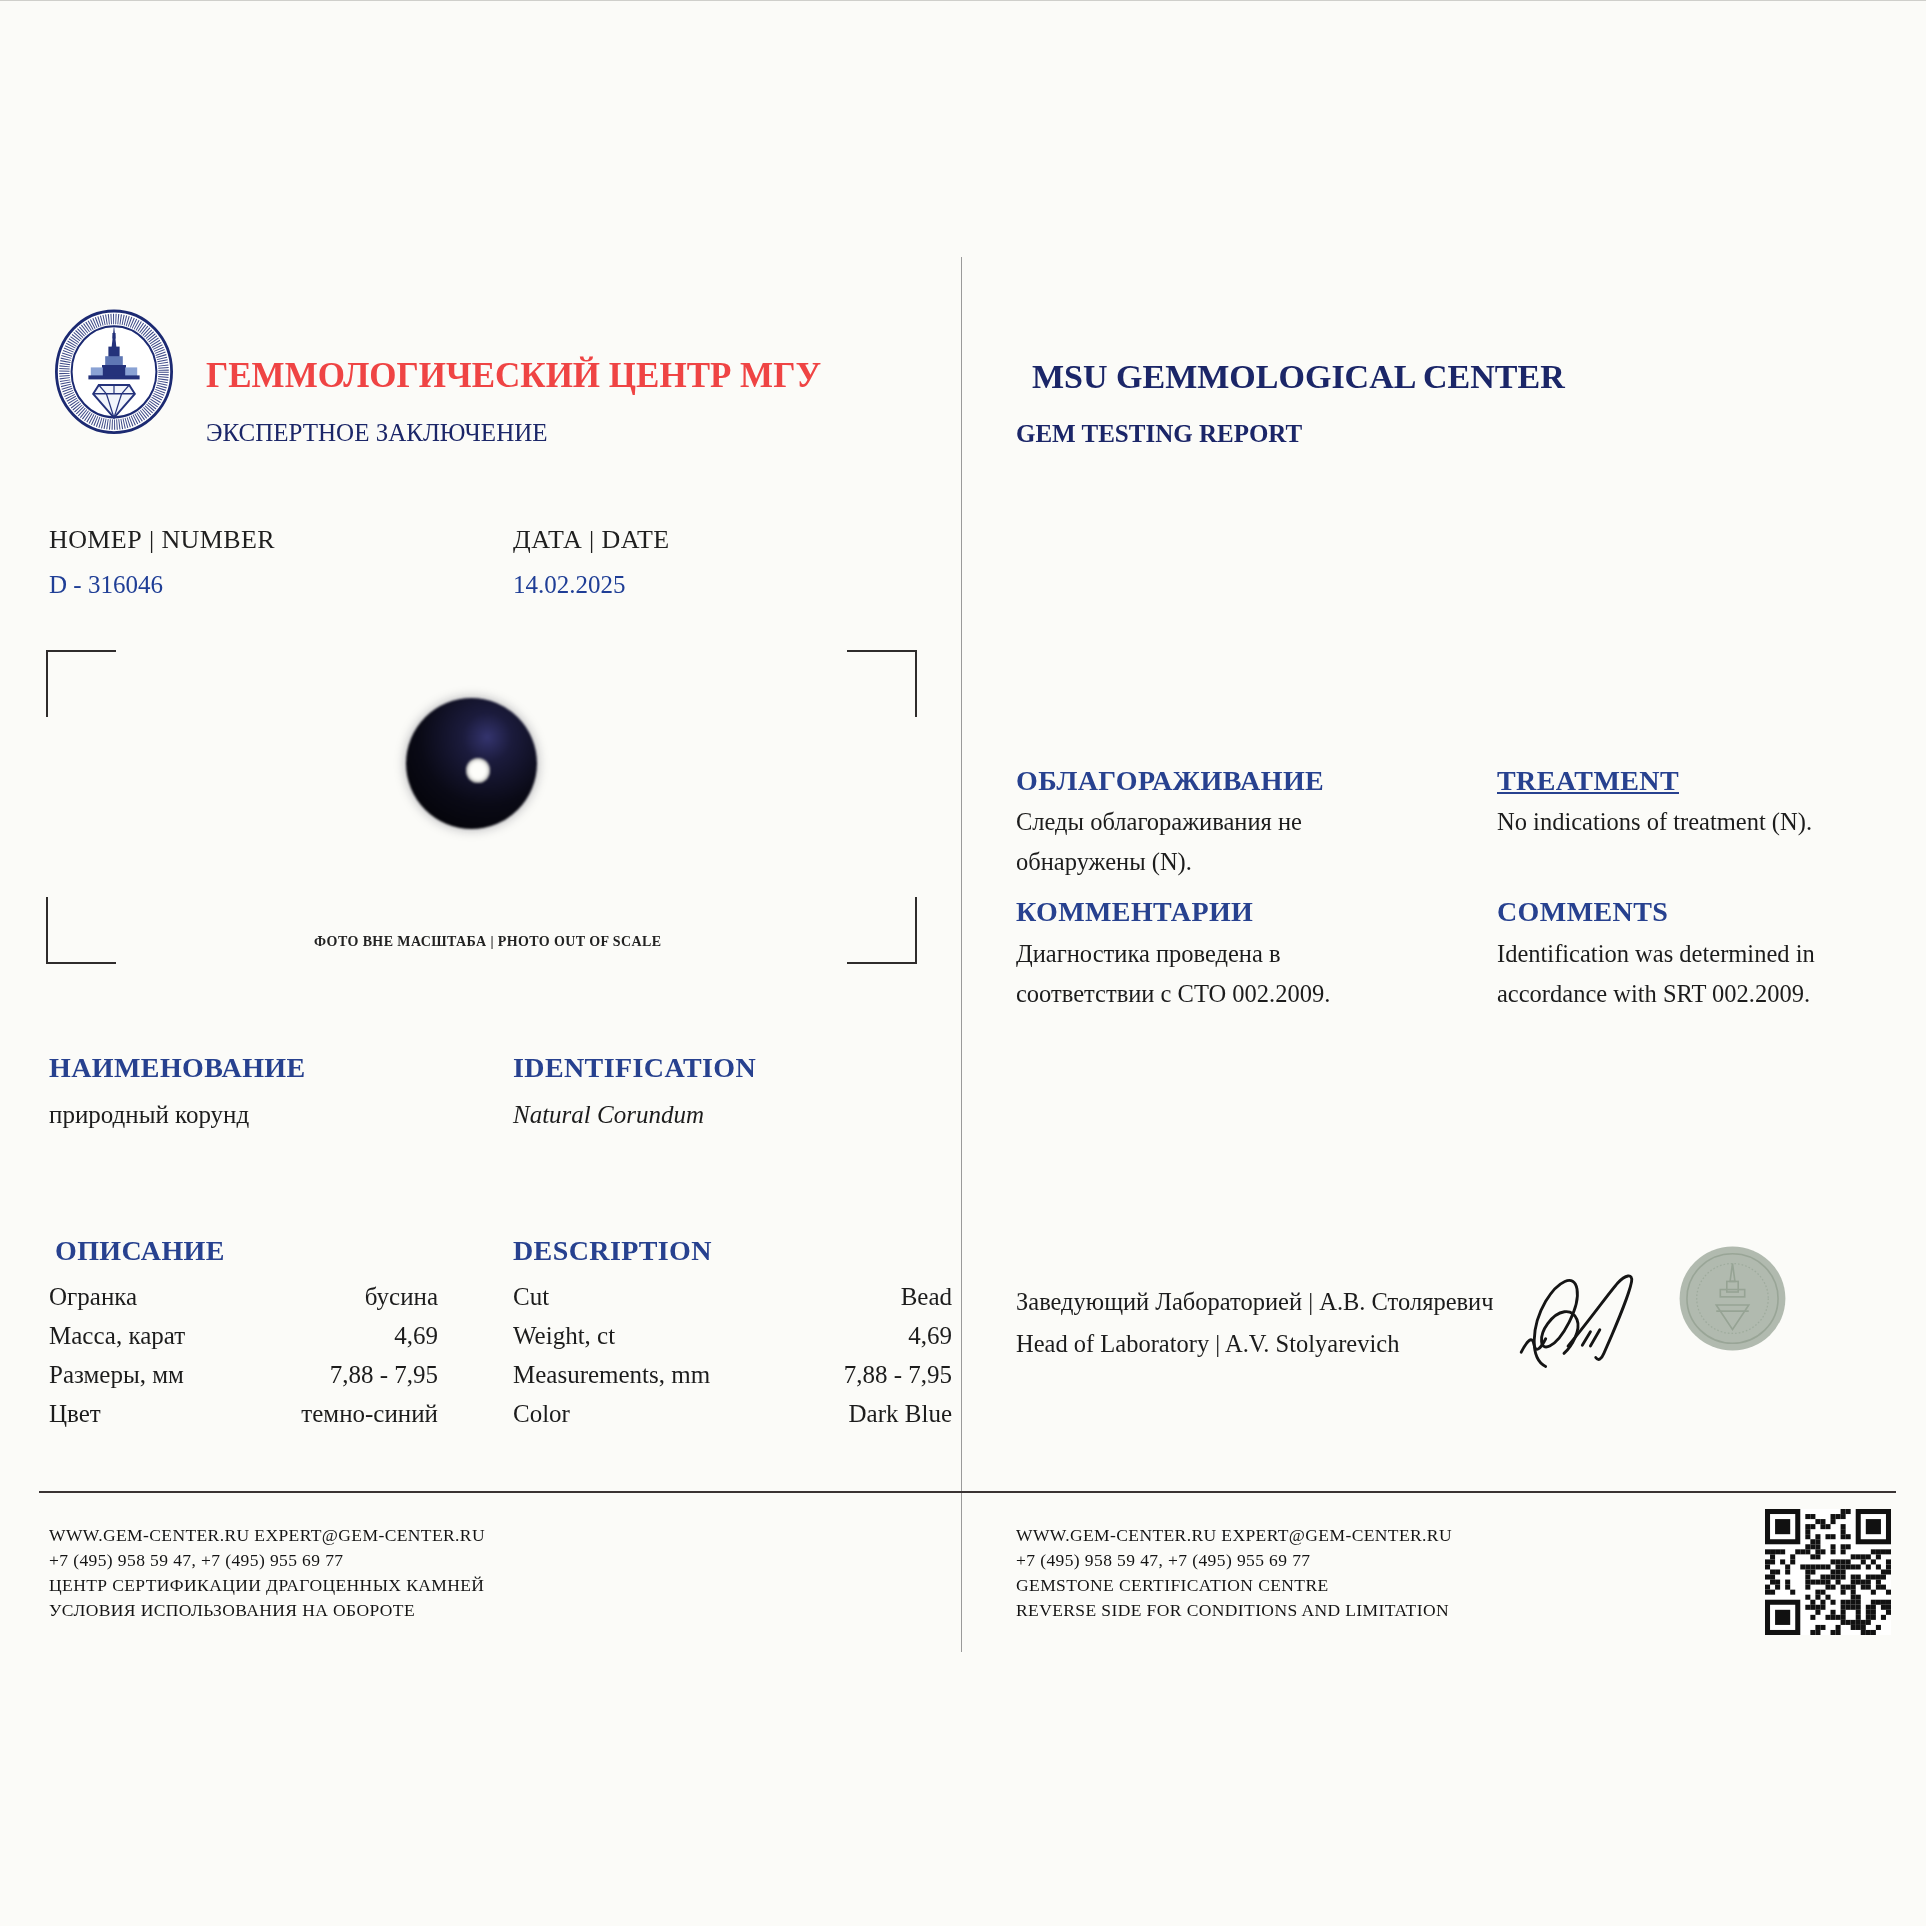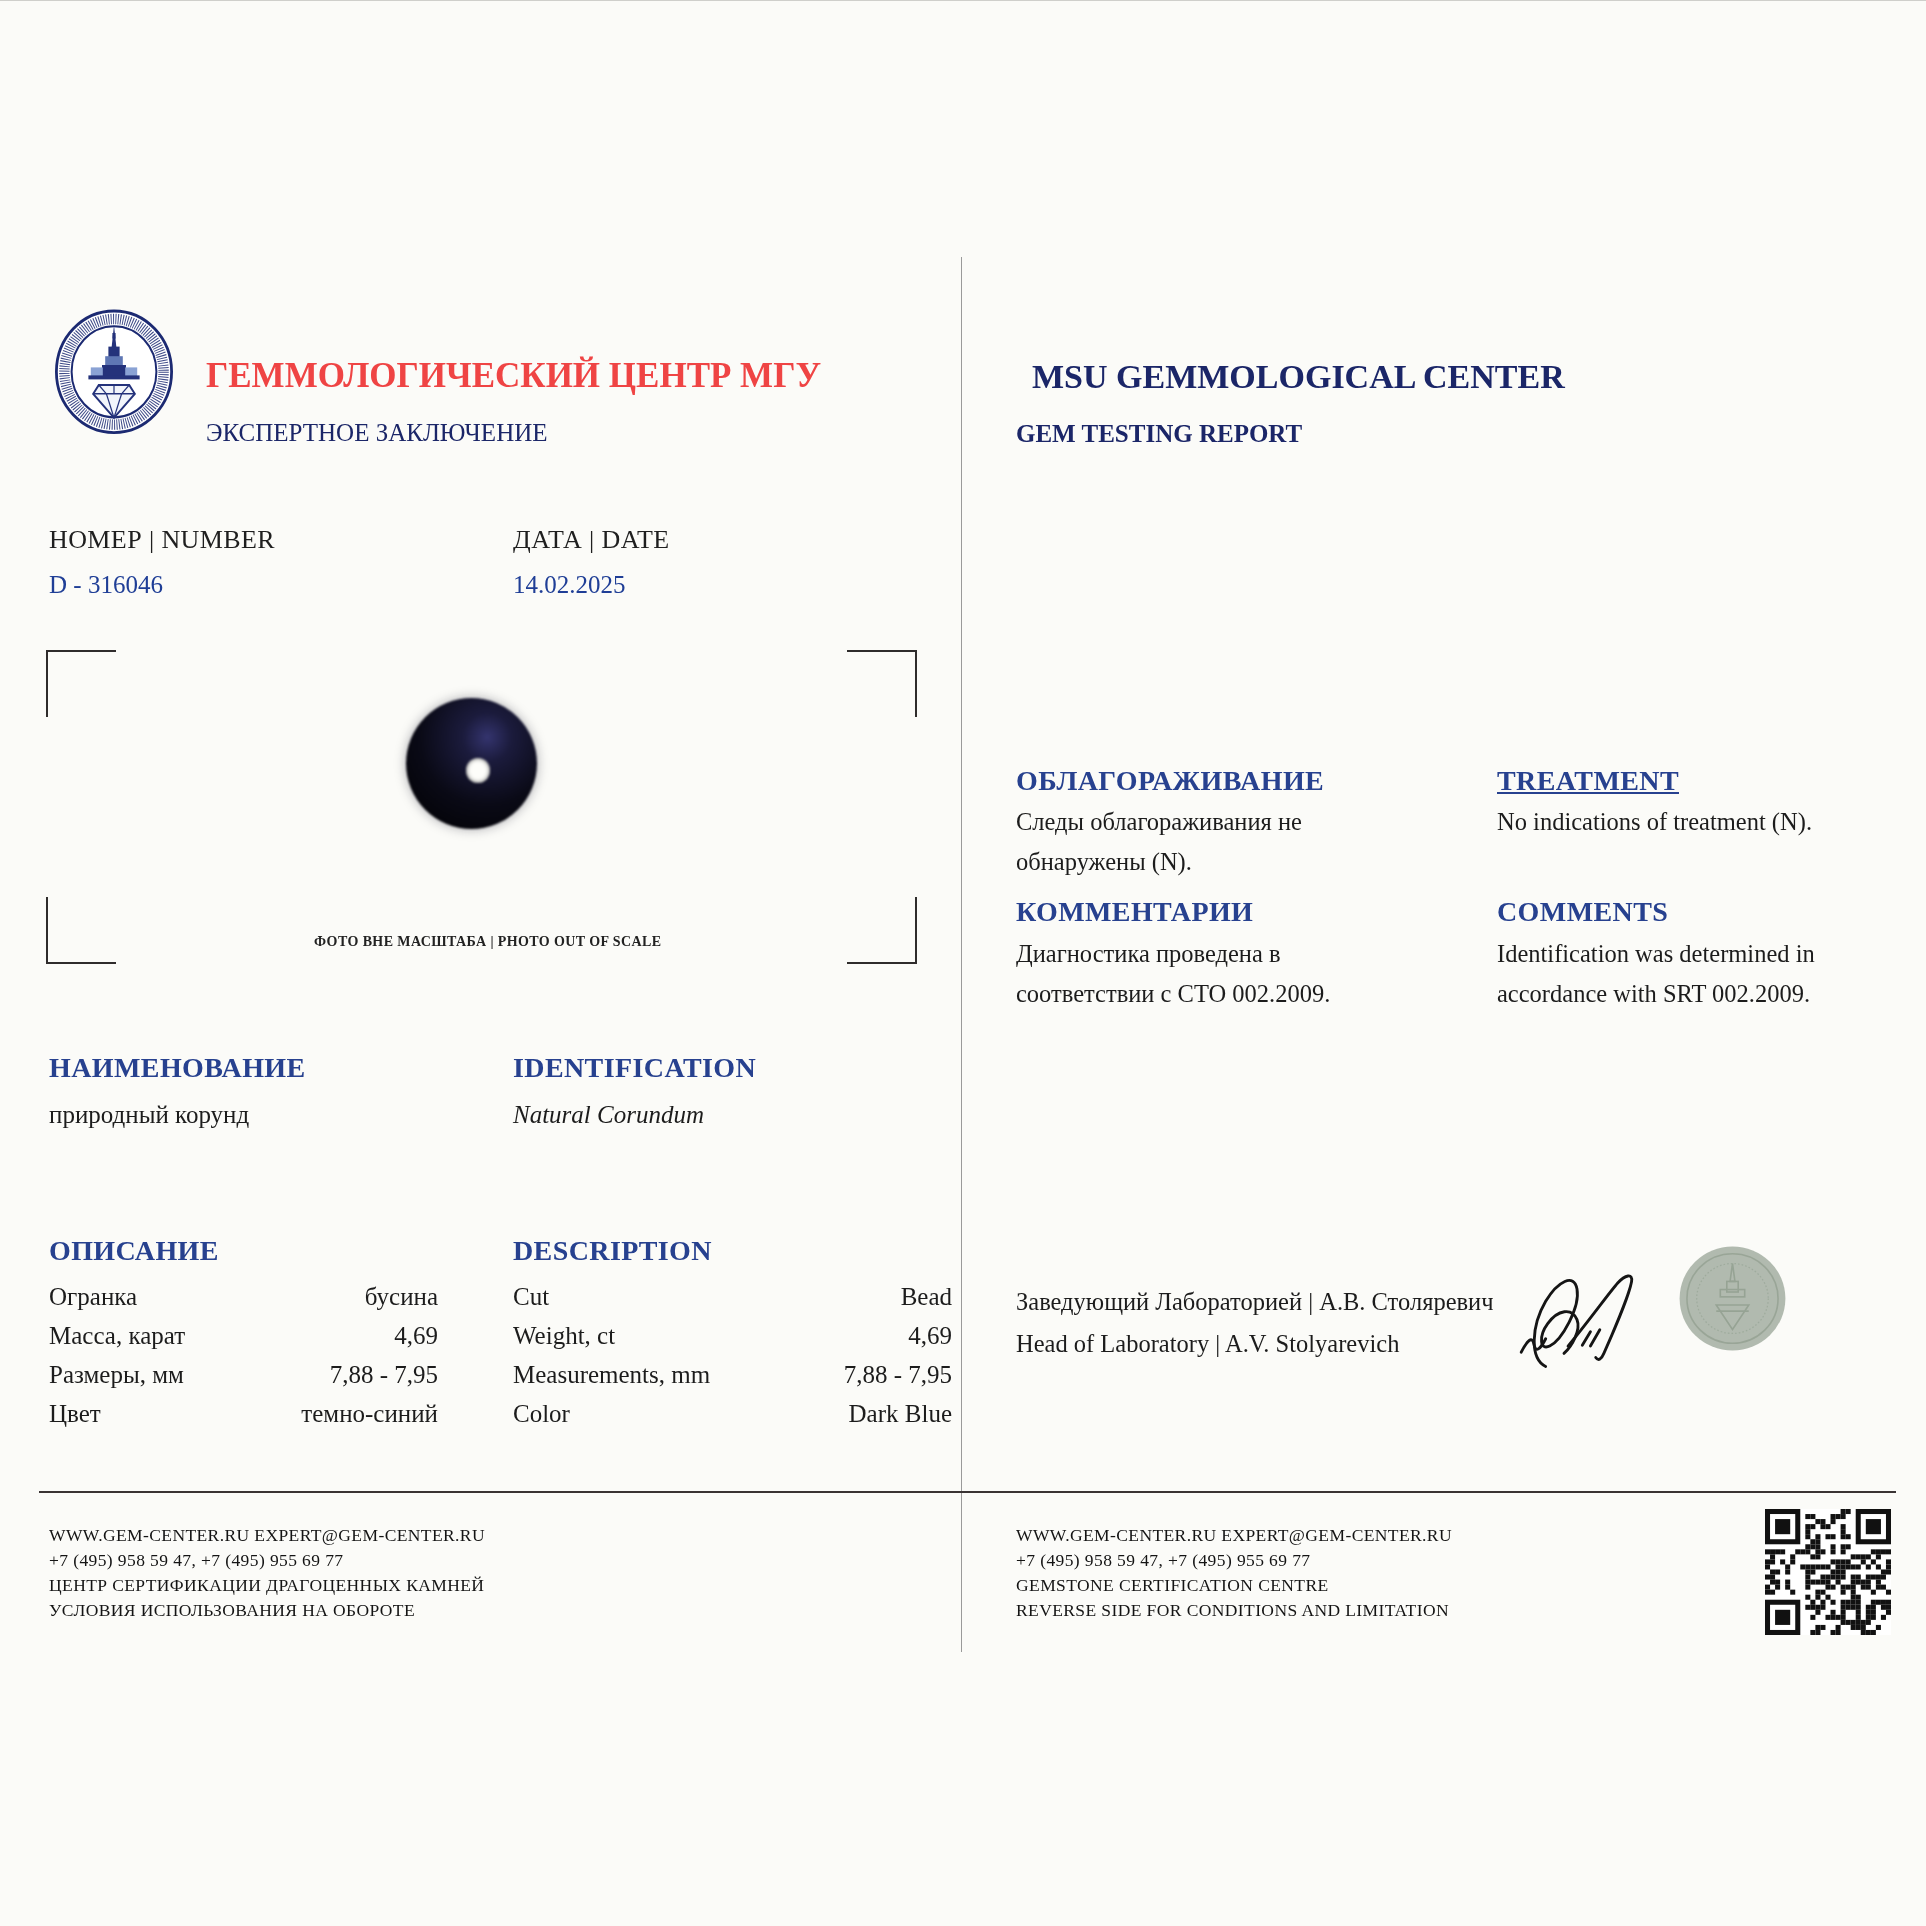--- a/index.html
+++ b/index.html
@@ -34,21 +34,21 @@
   .bead-hole{position:absolute;left:60px;top:60px;width:24px;height:24.5px;border-radius:50%;
         background:#fdfdfa;box-shadow:inset 0 0 4.1px #555;}
   .photo-caption{left:314px;top:934px;width:316px;text-align:center;font-size:14px;letter-spacing:0.4px;color:#222;font-weight:bold;}
   
   .sec{font-size:28px;font-weight:bold;color:#27418f;letter-spacing:0.4px;}
   .body-txt{font-size:24.5px;color:#1c1c1c;}
   .id-header-ru{left:49px;top:1052px;}
   .id-header-en{left:513px;top:1052px;}
   .id-value-ru{left:49px;top:1101px;font-size:25px;}
   .id-value-en{left:513px;top:1101px;font-size:25px;font-style:italic;}
-  .desc-header-ru{left:49px;top:1235px;font-family:Liberation Serif, serif;}
+  .desc-header-ru{left:55px;top:1235px;font-family:Liberation Serif, serif;}
   .desc-header-en{left:513px;top:1235px;}
   .row-lbl-ru{left:49px;font-size:25px;}
   .row-val-ru{left:228px;width:210px;text-align:right;font-size:25px;}
   .row-lbl-en{left:513px;font-size:25px;}
   .row-val-en{left:734px;width:218px;text-align:right;font-size:25px;}
   .r0{top:1283px;} .r1{top:1322px;} .r2{top:1361px;} .r3{top:1400px;}
   
   .title-en{left:1016px;top:358px;font-size:34px;font-weight:bold;color:#1b2668;margin-left:16px;}
   .subtitle-en{left:1016px;top:420px;font-size:25px;font-weight:bold;color:#1b2668;}
   .treat-h-ru{left:1016px;top:765px;}

